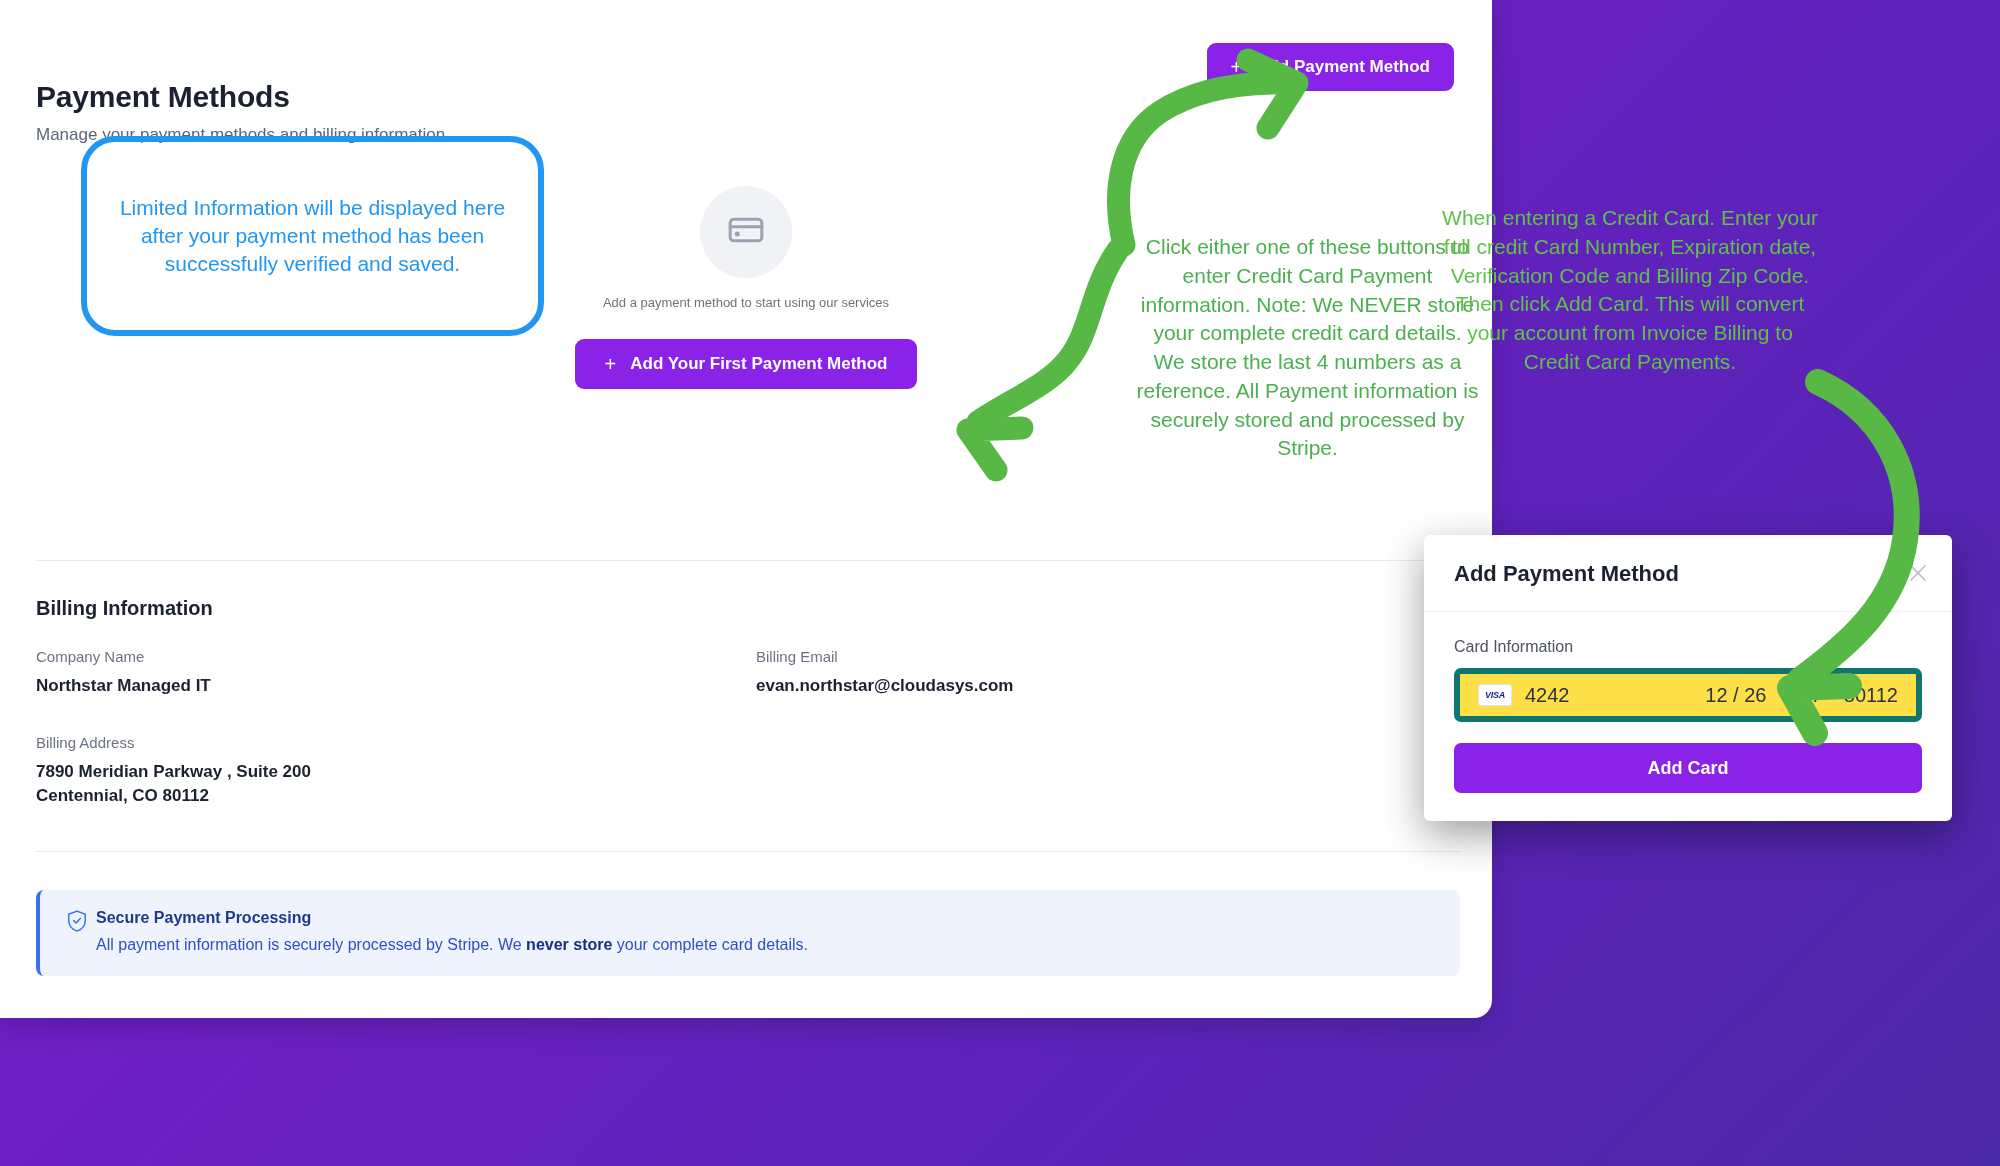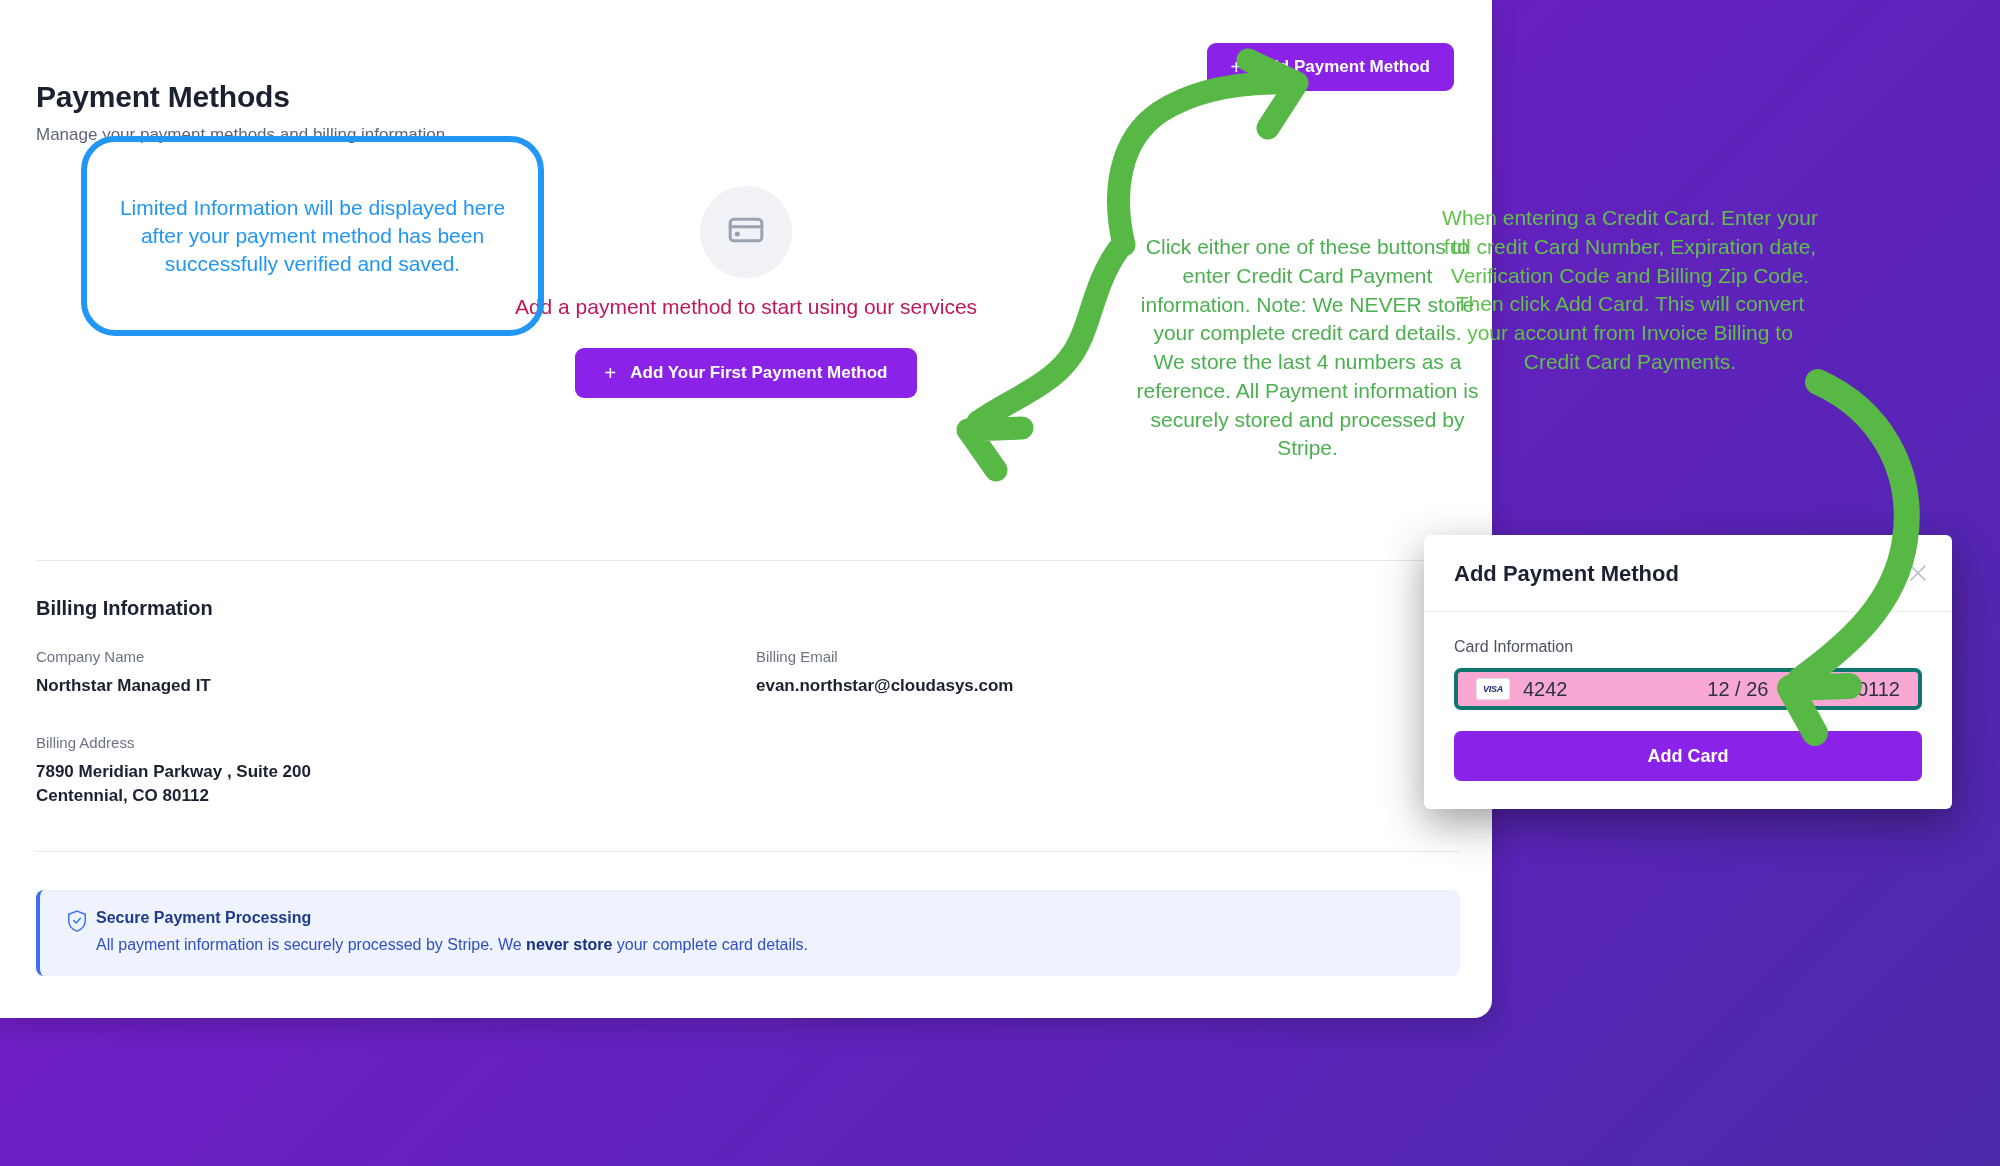--- a/index.html
+++ b/index.html
@@ -87,22 +87,22 @@
     justify-content: center;
   }
   .empty-title {
     margin-top: 35px;
     font-size: 21px;
     font-weight: bold;
     color: #1b2130;
   }
   .empty-sub {
     margin-top: 17px;
-    font-size: 21px;
-    color: #be185d;
+    font-size: 13px;
+    color: #737373;
     text-align: center;
   }
   #add-first-payment-method-button {
     position: relative;
     left: auto;
     margin: 29px auto 0;
     height: 50px;
     padding: 0 30px;
     font-size: 17px;
     display: inline-flex;
@@ -245,28 +245,28 @@
     cursor: pointer;
     color: #b9bec8;
   }
   .modal-body { padding: 26px 30px 28px 30px; }
   .modal-field-label {
     font-size: 16px;
     color: #4c5260;
     margin-bottom: 12px;
   }
   #card-information-input {
-    height: 42px;
-    border: 4px solid #0f766e;
+    height: 54px;
+    border: 6px solid #0f766e;
     border-radius: 7px;
     display: flex;
     align-items: center;
     padding: 0 18px;
     cursor: text;
-    background: #f9a8d4;
+    background: #fde047;
   }
   .visa-badge {
     width: 34px; height: 22px;
     border: 1px solid #dfe3ea;
     border-radius: 3px;
     background: #fff;
     display: flex;
     align-items: center;
     justify-content: center;
     font-size: 9px;

